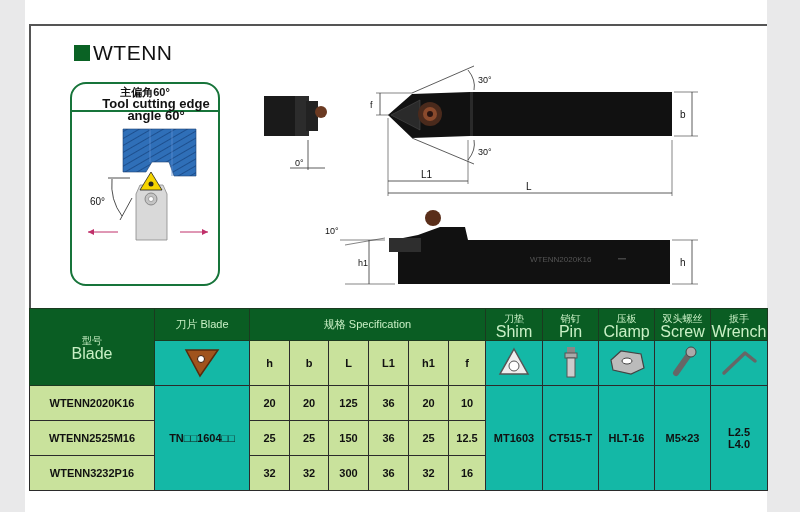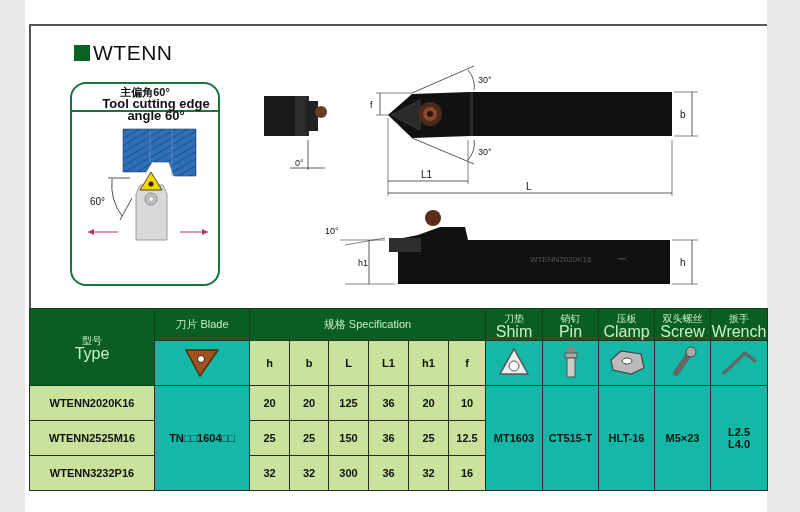--- a/index.html
+++ b/index.html
@@ -157,21 +157,21 @@
     <col style="width:57px">
       <col style="width:56px">
       <col style="width:56px">
       <col style="width:56px">
       <col style="width:57px">
   </colgroup>
   <tbody>
       <tr style="height:32px">
     <td class="g" rowspan="2">
       <div class="cn">型号</div>
-      <div class="en">Type</div>
+      <div class="en">Blade</div>
     </td>
     <td class="g">刀片 Blade</td>
     <td class="g" colspan="6">规格 Specification</td>
     <td class="g">
           <div class="cn">刀垫</div>
           <div class="en">Shim</div>
         </td>
     <td class="g">
           <div class="cn">销钉</div>
           <div class="en">Pin</div>

